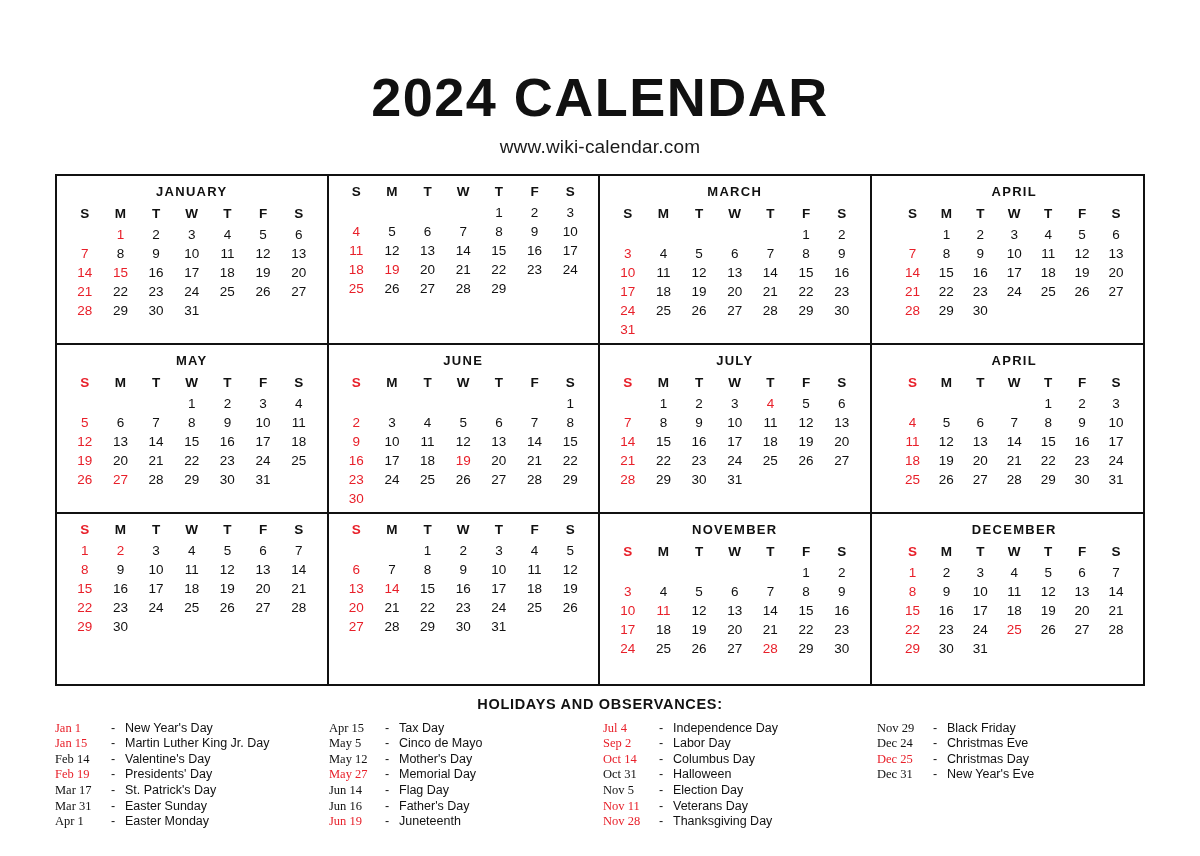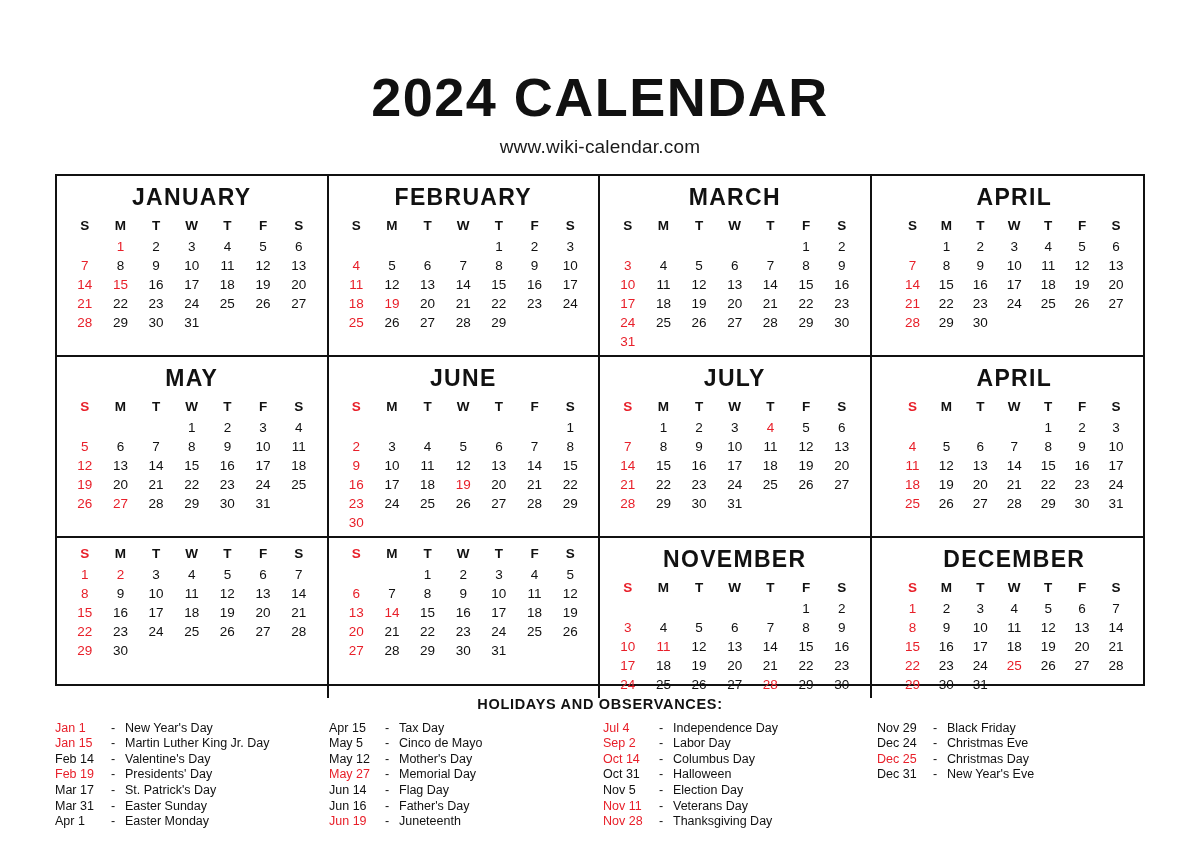--- a/index.html
+++ b/index.html
@@ -44,21 +44,21 @@
     border-bottom: 2px solid #111111;
     padding: 8px 10px 4px 10px;
     display: flex;
     flex-direction: column;
   }
   .month:nth-child(4n) { border-right: none; padding-left: 24px; }
   .month:nth-child(n+9) { border-bottom: none; }
 
   .month-name {
     text-align: center;
-    font-size: 23px;
+    font-size: 13px;
     font-weight: bold;
     letter-spacing: 1.3px;
     color: #111111;
     margin-bottom: 7px;
   }
   .dow-row, .week-row {
     display: grid;
     grid-template-columns: repeat(7, 1fr);
   }
   .dow {
@@ -99,21 +99,21 @@
   }
   .holiday-col { display: flex; flex-direction: column; }
   .holiday-row {
     display: grid;
     grid-template-columns: 56px 14px 1fr;
     font-size: 12.5px;
     line-height: 15.6px;
     color: #111111;
     white-space: nowrap;
   }
-  .hol-date { color: #111111; }
+  .hol-date { color: #111111; font-family: Liberation Serif, serif; }
   .hol-date.red { color: #e8202a; }
   .hol-dash { color: #111111; text-align: left; }
   .hol-name { color: #111111; }
 </style>
 </head>
 <body>
 
 <div class="page">
 
   <div class="header">
@@ -173,21 +173,20 @@
           <div class="day red">28</div>
           <div class="day">29</div>
           <div class="day">30</div>
           <div class="day">31</div>
           <div class="day empty"></div>
           <div class="day empty"></div>
           <div class="day empty"></div>
         </div>
       </div>
       <div class="month">
-        <div class="month-name">FEBRUARY</div>
         <div class="dow-row">
           <div class="dow">S</div>
           <div class="dow">M</div>
           <div class="dow">T</div>
           <div class="dow">W</div>
           <div class="dow">T</div>
           <div class="dow">F</div>
           <div class="dow">S</div>
         </div>
         <div class="week-row">

